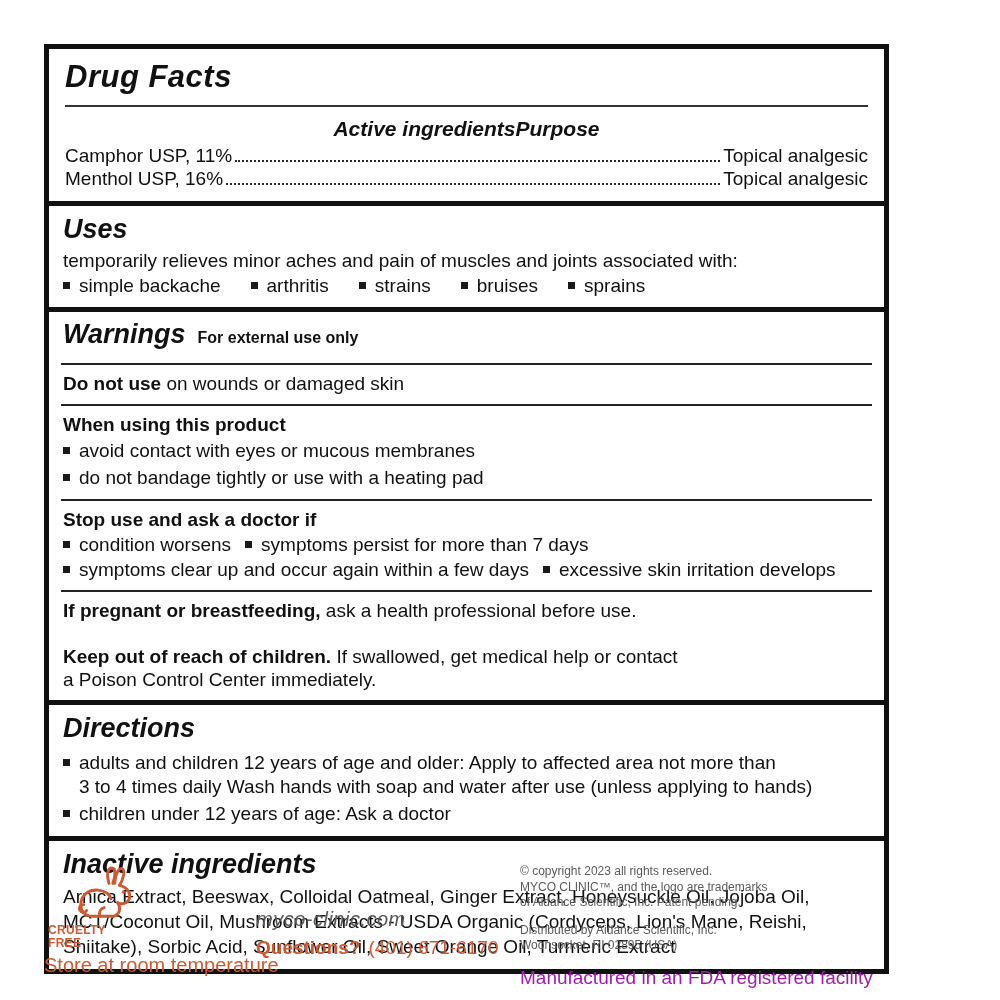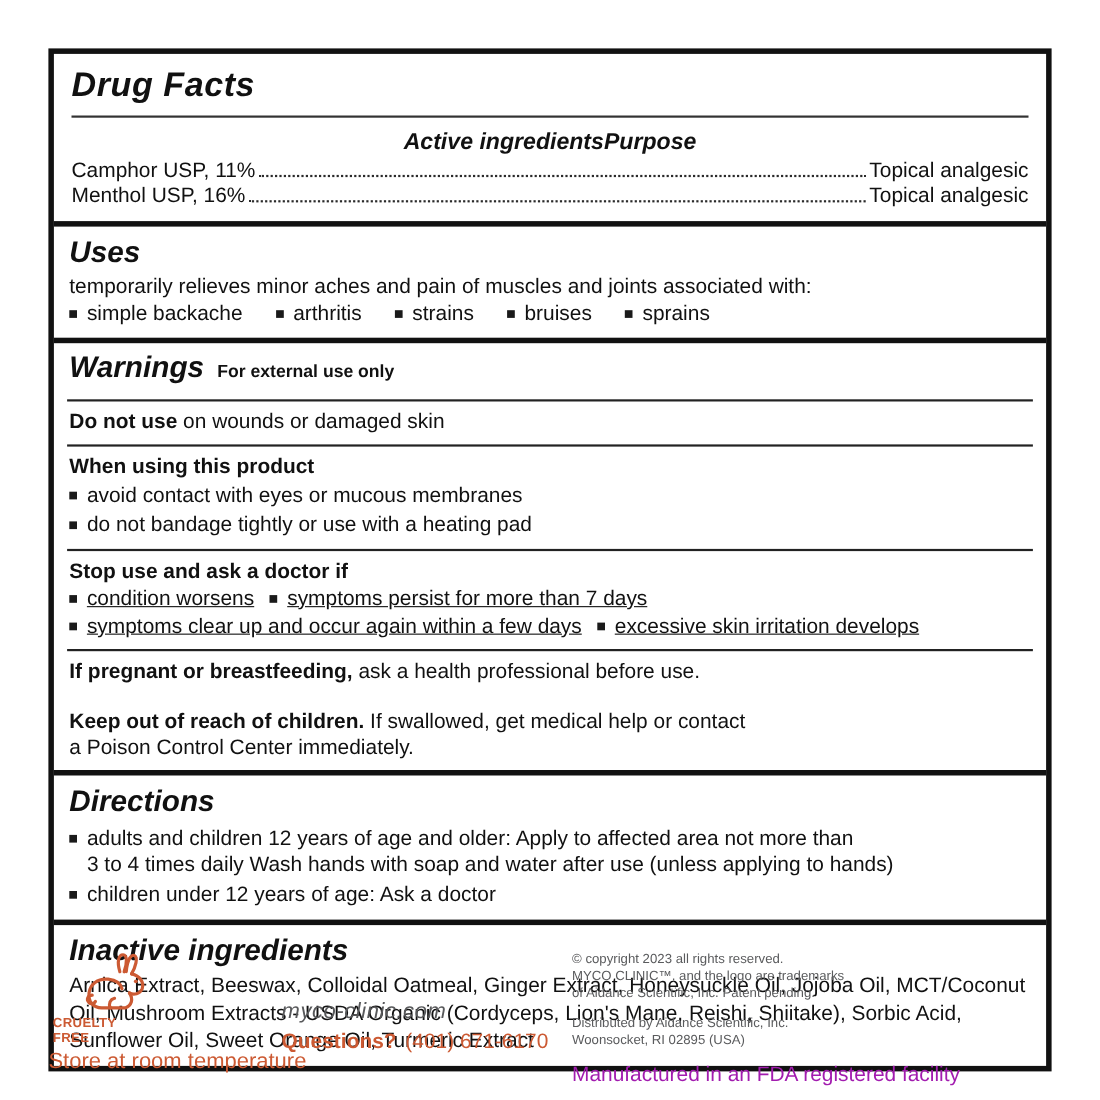--- a/index.html
+++ b/index.html
@@ -7,21 +7,21 @@
   body {
     font-family: "Liberation Sans", sans-serif;
     color: #111111;
     position: relative;
   }
 
   
   .panel {
     position: absolute;
     left: 44px; top: 44px;
-    width: 912px;
+    width: 845px;
     border: 5px solid #111111;
     background: #ffffff;
   }
   .section { border-top: 5px solid #111111; padding: 8px 14px 10px 14px; }
   .section:first-child { border-top: none; }
 
   .h-main {
     font-size: 31px; font-weight: bold; font-style: italic;
     letter-spacing: 0.5px; padding: 2px 0 10px 2px;
   }
@@ -41,21 +41,21 @@
   .ing-purpose { white-space: nowrap; }
 
   
   .sq {
     display: inline-block; width: 7px; height: 7px;
     background: #1a1a1a; flex: 0 0 auto;
   }
   .inline-items { display: flex; flex-wrap: wrap; padding-top: 3px; }
   .inline-item { display: inline-flex; align-items: center; font-size: 19px; margin-right: 30px; }
   .inline-item .sq { margin-right: 9px; }
-  .inline-item.tight { margin-right: 14px; text-decoration: underline; }
+  .inline-item.tight { margin-right: 14px; }
   .bullet-line { display: flex; align-items: flex-start; font-size: 19px; line-height: 1.25; margin-top: 3px; }
   .bullet-line .sq { margin: 8px 9px 0 0; }
 
   
   .warnings-section { padding: 0; }
   .warn-sub { margin: 0 12px; padding: 7px 2px 9px 2px; border-top: 2px solid #222; }
   .warn-sub.first { border-top: none; }
   .warn-header { display: flex; align-items: baseline; gap: 12px; }
   .warn-external { font-size: 16px; font-weight: bold; }
 

